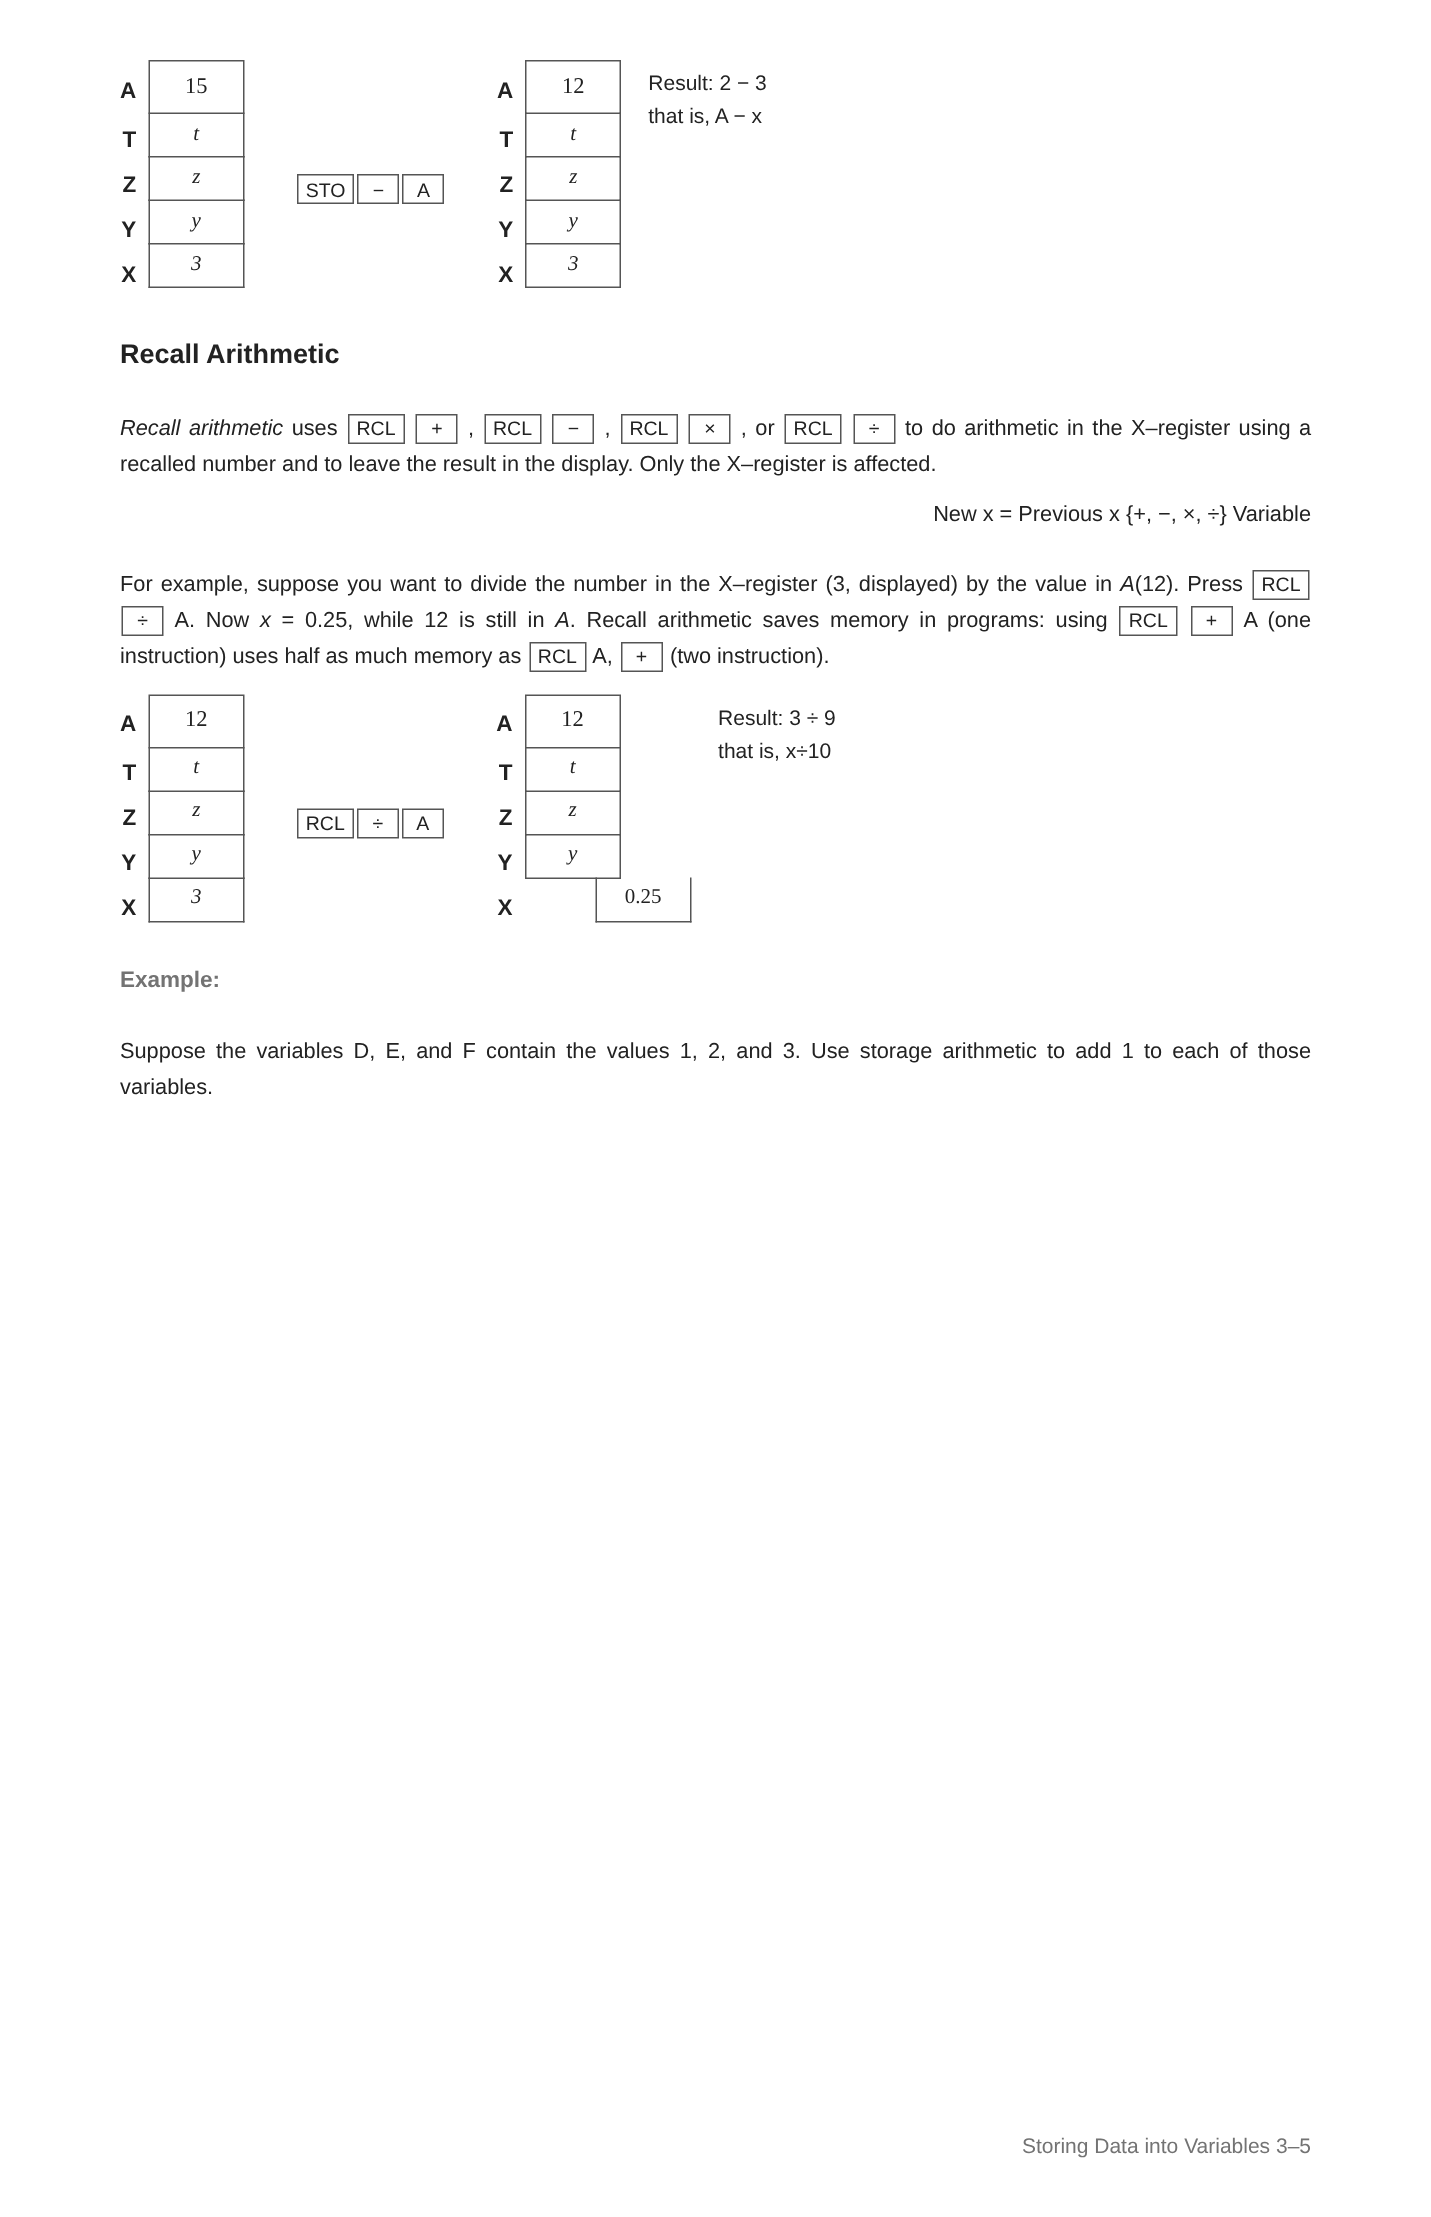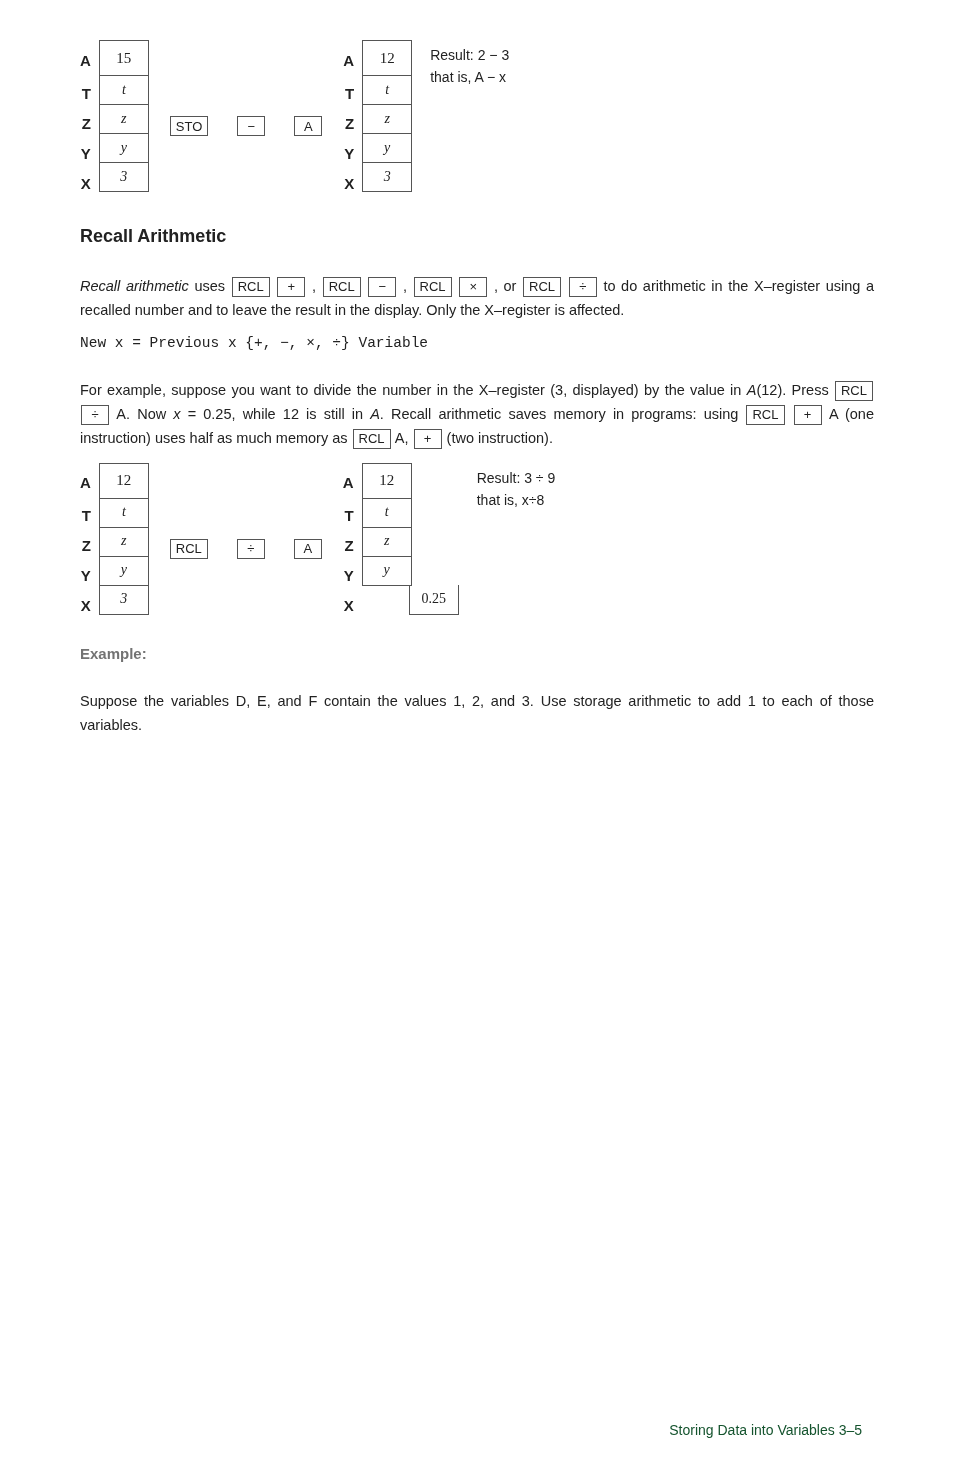--- a/index.html
+++ b/index.html
@@ -39,21 +39,21 @@
     .stack-label.top-label {
       height: 36px;
     }
 
     .stack-cells {
       display: flex;
       flex-direction: column;
     }
 
     .stack-cell {
-      width: 50px;
+      width: 64px;
       height: 30px;
       border: 1.5px solid #555;
       display: flex;
       align-items: center;
       justify-content: center;
       font-style: italic;
       font-size: 14px;
       margin-bottom: -1px;
     }
 
@@ -108,58 +108,58 @@
       text-align: justify;
       margin-bottom: 12px;
       margin-top: 28px;
     }
 
     .body-text em, em {
       font-style: italic;
     }
 
     .formula-line {
-      font-family: Liberation Mono, monospace;
+      font-family: Liberation Sans, sans-serif;
       font-size: 14.5px;
       margin-bottom: 12px;
       margin-top: 4px;
+      text-align: right;
     }
 
     
     .example-label {
       font-family: Arial, sans-serif;
       font-weight: bold;
       font-size: 15px;
       color: #737373;
       margin-top: 20px;
       margin-bottom: 8px;
     }
 
     
     .page-footer {
       position: absolute;
       bottom: 40px;
-      right: 92px;
+      right: 80px;
       font-family: Arial, sans-serif;
       font-size: 14px;
-      color: #14532d;
+      color: #737373;
     }
 
     .two-stack-row {
       display: flex;
       align-items: flex-start;
       margin-bottom: 24px;
     }
 
     .ops-area {
       display: flex;
       align-items: center;
-      margin: 0 20px;
+      margin: 0 34px;
       margin-top: 76px;
-      gap: 27px;
     }
   </style>
 </head>
 <body>
 
 <div class="two-stack-row">
 
   <div class="stack-group">
     <div class="stack-labels">
       <div class="stack-label top-label">A</div>
@@ -278,21 +278,21 @@
       <div class="stack-cell top-cell">12</div>
       <div class="stack-cell no-border-top">t</div>
       <div class="stack-cell no-border-top">z</div>
       <div class="stack-cell no-border-top">y</div>
       <div class="stack-cell no-border-top" style="font-style:normal;margin-left:47px;">0.25</div>
     </div>
   </div>
 
   <div class="result-text">
     <div>Result: 3 ÷ 9</div>
-    <div>that is, x÷8</div>
+    <div>that is, x÷10</div>
   </div>
 </div>
 
 <div class="example-label">Example:</div>
 
 <div class="body-text">Suppose the variables D, E, and F contain the values 1, 2, and 3. Use storage arithmetic to add 1 to each of those variables.</div>
 
 <div class="page-footer">Storing Data into Variables    3–5</div>
 
 </body></html>

